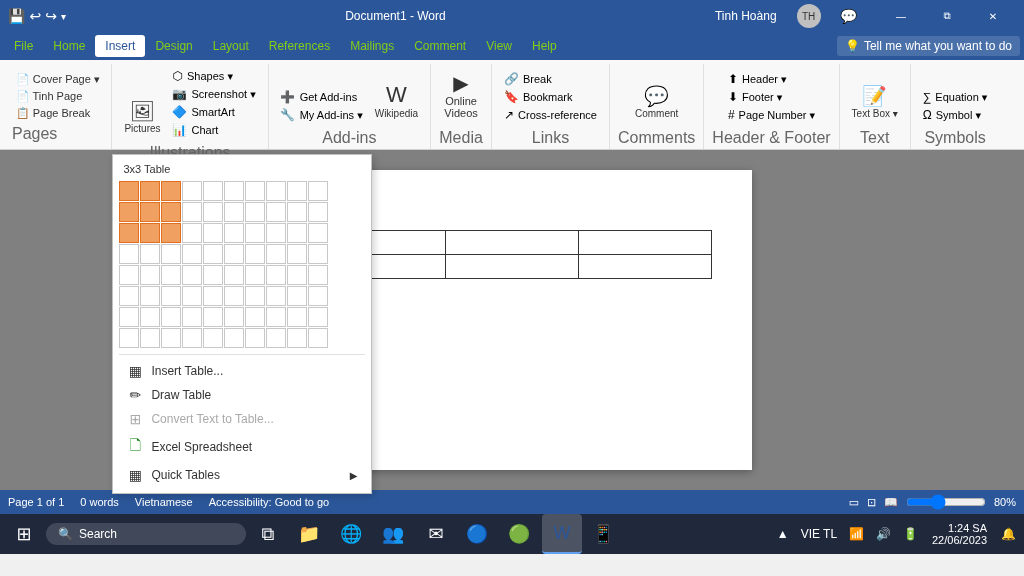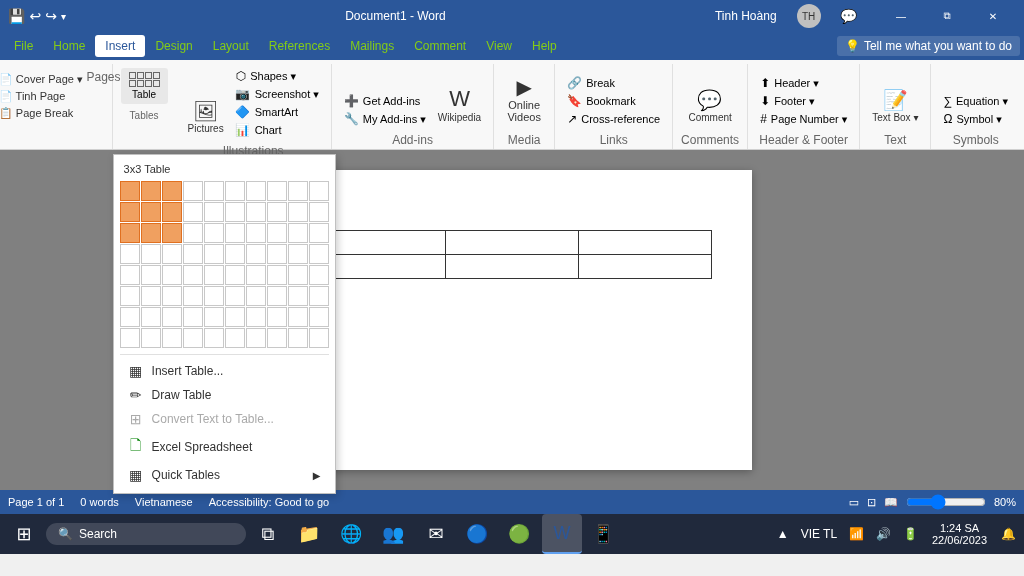--- a/index.html
+++ b/index.html
@@ -66,57 +66,57 @@
     }
     .ribbon-group {
       display: flex;
       flex-direction: column;
       align-items: center;
       padding: 0 8px;
       border-right: 1px solid #e0e0e0;
       min-width: fit-content;
     }
     .ribbon-group-content { display: flex; align-items: flex-end; gap: 4px; flex: 1; padding-bottom: 4px; }
-    .ribbon-group-label { font-size: 12px; color: #666; padding: 2px 0; }
+    .ribbon-group-label { font-size: 16px; color: #666; padding: 2px 0; }
     .ribbon-btn {
       display: flex; flex-direction: column; align-items: center; justify-content: center;
       padding: 2px 4px; cursor: pointer; border-radius: 3px; min-width: 36px;
       font-size: 10px; color: #333; text-align: center; gap: 2px;
     }
     .ribbon-btn.large { min-width: 44px; padding: 4px; }
     .ribbon-btn-icon { font-size: 20px; line-height: 1; }
     .ribbon-small-btn {
       display: flex; align-items: center; gap: 4px; padding: 1px 4px;
       cursor: pointer; border-radius: 2px; font-size: 11px; white-space: nowrap;
     }
     .ribbon-small-btn .icon { font-size: 12px; }
 
     
     #pages-group {
-      display: flex; flex-direction: row; justify-content: center;
+      display: flex; flex-direction: column; justify-content: flex-start;
       padding: 4px 8px; border-right: 1px solid #e0e0e0; min-width: 80px;
     }
     .pages-item { font-size: 11px; color: #333; padding: 1px 4px; cursor: pointer; white-space: nowrap; }
 
     
     #table-dropdown-container {
       position: relative;
     }
     #table-btn {
       display: flex; flex-direction: column; align-items: center;
       padding: 4px 8px; cursor: pointer; border-radius: 3px; font-size: 10px;
       background: #e8e8e8;
     }
 
     
     #table-dropdown {
       position: absolute;
       top: 90px;
       left: 0;
-      width: 223px;
+      width: 260px;
       background: white;
       border: 1px solid #c0c0c0;
       box-shadow: 2px 2px 8px rgba(0,0,0,0.2);
       z-index: 100;
       padding: 6px;
     }
     #grid-label {
       font-size: 11px; color: #333; padding: 2px 4px; font-weight: 500; margin-bottom: 4px;
     }
     #table-grid {
@@ -195,21 +195,21 @@
       border-radius: 16px;
       padding: 4px 12px;
       gap: 6px;
       color: white;
       font-size: 12px;
       width: 200px;
       cursor: pointer;
     }
     .taskbar-right { margin-left: auto; display: flex; align-items: center; gap: 4px; }
     .tray-icon { font-size: 12px; color: white; padding: 2px 4px; cursor: pointer; }
-    .tray-time { color: white; font-size: 11px; text-align: center; padding: 2px 6px; cursor: pointer; }
+    .tray-time { color: white; font-size: 11px; text-align: right; padding: 2px 6px; cursor: pointer; }
     #doc-wrapper {
       flex: 1;
       background: #808080;
       display: flex;
       justify-content: center;
       align-items: flex-start;
       padding: 20px;
       overflow: hidden;
     }
   </style>
@@ -258,38 +258,20 @@
   <div id="pages-group">
     <div style="flex:1; display:flex; flex-direction:column; justify-content:flex-start; gap:2px; padding-top:4px;">
       <div class="pages-item">📄 Cover Page ▾</div>
       <div class="pages-item">📄 Tinh Page</div>
       <div class="pages-item">📋 Page Break</div>
     </div>
     <div class="ribbon-group-label">Pages</div>
   </div>
 
   <div id="table-dropdown-container">
-    <div class="ribbon-group" style="border-right:none; padding-top:4px;">
-      <div class="ribbon-group-content">
-        <div id="table-btn">
-          <div style="display:grid; grid-template-columns:repeat(4,7px); gap:1px; margin-bottom:2px;">
-            <div style="width:7px;height:7px;border:1px solid #666;background:#e8e8e8;"></div>
-            <div style="width:7px;height:7px;border:1px solid #666;background:#e8e8e8;"></div>
-            <div style="width:7px;height:7px;border:1px solid #666;background:#e8e8e8;"></div>
-            <div style="width:7px;height:7px;border:1px solid #666;background:#e8e8e8;"></div>
-            <div style="width:7px;height:7px;border:1px solid #666;background:#e8e8e8;"></div>
-            <div style="width:7px;height:7px;border:1px solid #666;background:#e8e8e8;"></div>
-            <div style="width:7px;height:7px;border:1px solid #666;background:#e8e8e8;"></div>
-            <div style="width:7px;height:7px;border:1px solid #666;background:#e8e8e8;"></div>
-          </div>
-          <span style="font-size:10px;">Table</span>
-        </div>
-      </div>
-      <div class="ribbon-group-label" style="font-size:10px;color:#666;">Tables</div>
-    </div>
 
     <div id="table-dropdown">
       <div id="grid-label">3x3 Table</div>
       <div id="table-grid">
           <div class="grid-cell highlighted"></div>
           <div class="grid-cell highlighted"></div>
           <div class="grid-cell highlighted"></div>
           <div class="grid-cell"></div>
           <div class="grid-cell"></div>
           <div class="grid-cell"></div>

